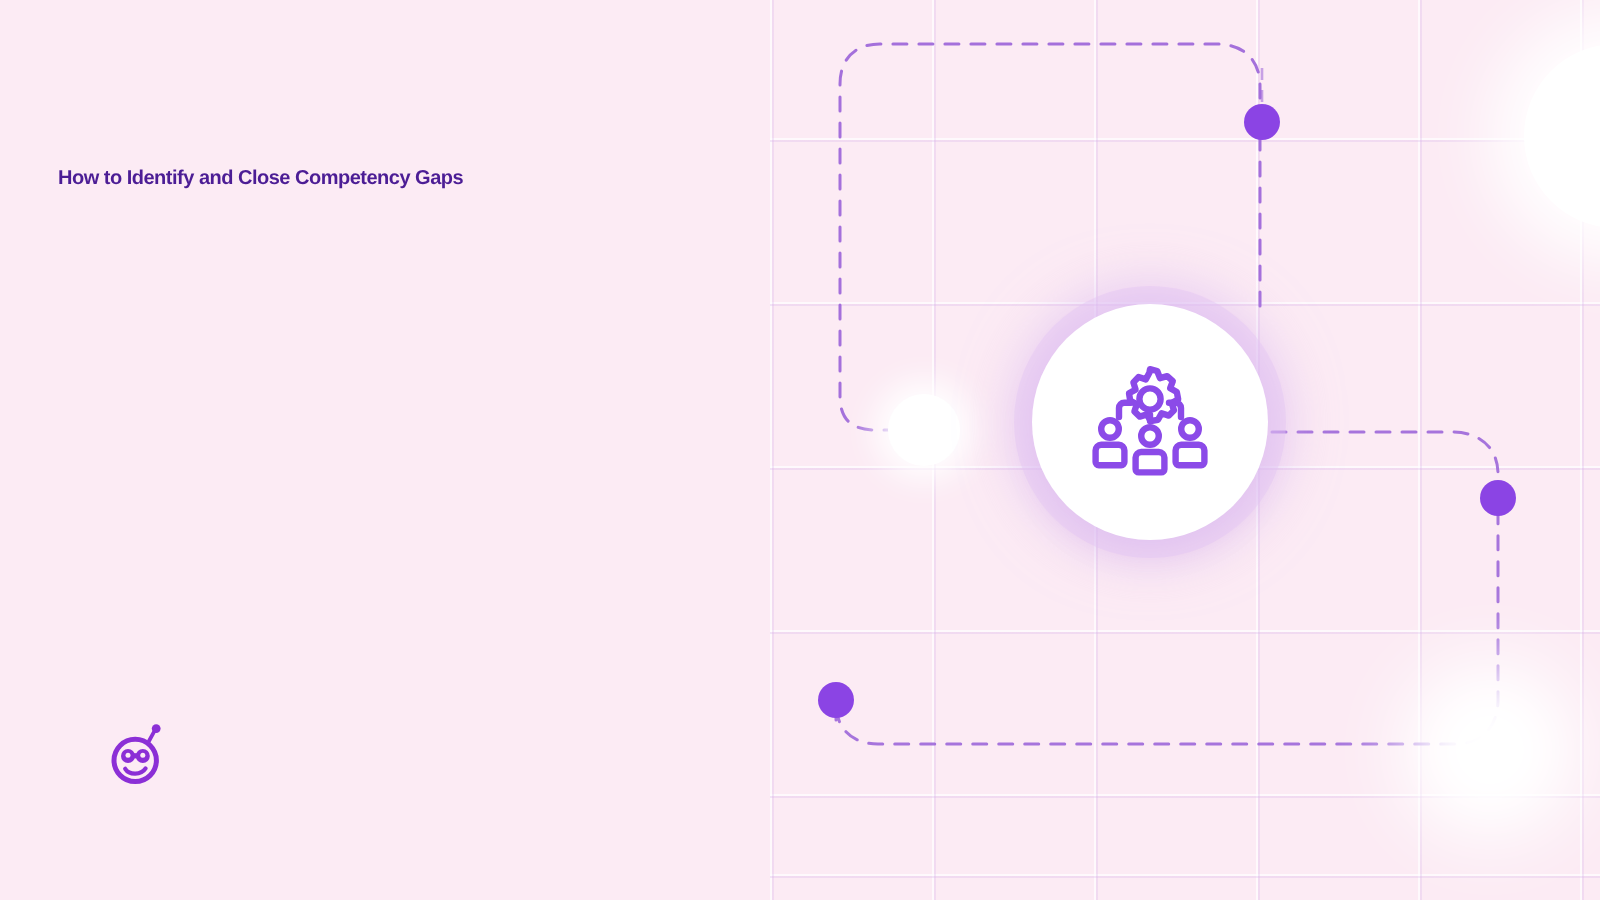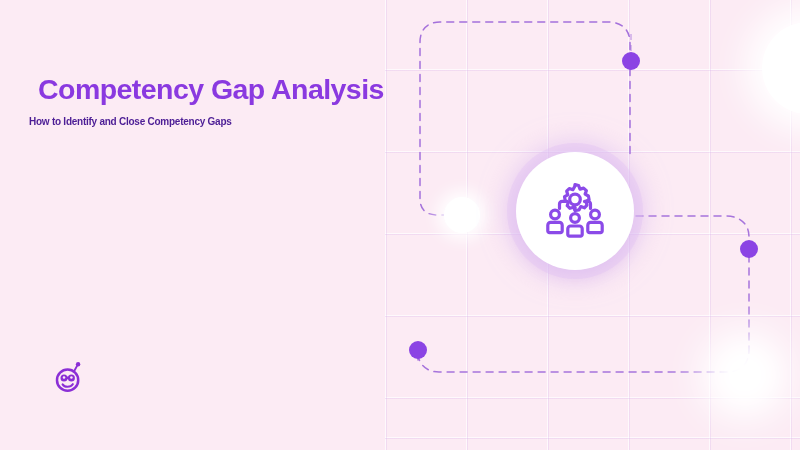--- a/index.html
+++ b/index.html
@@ -195,21 +195,20 @@
         <path d="M25.8 53.6 v-5.8 a2.8 2.8 0 0 1 2.8 -2.8 h8.8 a2.8 2.8 0 0 1 2.8 2.8 v5.8 a1.6 1.6 0 0 1 -1.6 1.6 h-11.2 a1.6 1.6 0 0 1 -1.6 -1.6 z"></path>
 
         <circle cx="53" cy="33.5" r="4.4"></circle>
         <path d="M45.8 50 v-5.8 a2.8 2.8 0 0 1 2.8 -2.8 h8.8 a2.8 2.8 0 0 1 2.8 2.8 V50 a1.6 1.6 0 0 1 -1.6 1.6 h-11.2 a1.6 1.6 0 0 1 -1.6 -1.6 z"></path>
       </svg>
     </span>
 
   </div>
 
   <div class="text-block">
-    <div class="headline">Competency Gap Analysis</div>
     <div class="subhead">How to Identify and Close Competency Gaps</div>
   </div>
 
   <div class="logo">
     <span class="logo-mark">
       <svg width="30" height="32" viewBox="0 0 30 32" fill="none">
 
         <path d="M20.5 9.5 L23.2 4.6" stroke="#8b2fd6" stroke-width="1.9" stroke-linecap="round"></path>
         <circle cx="24.1" cy="3.3" r="2.2" fill="#8b2fd6"></circle>
 

